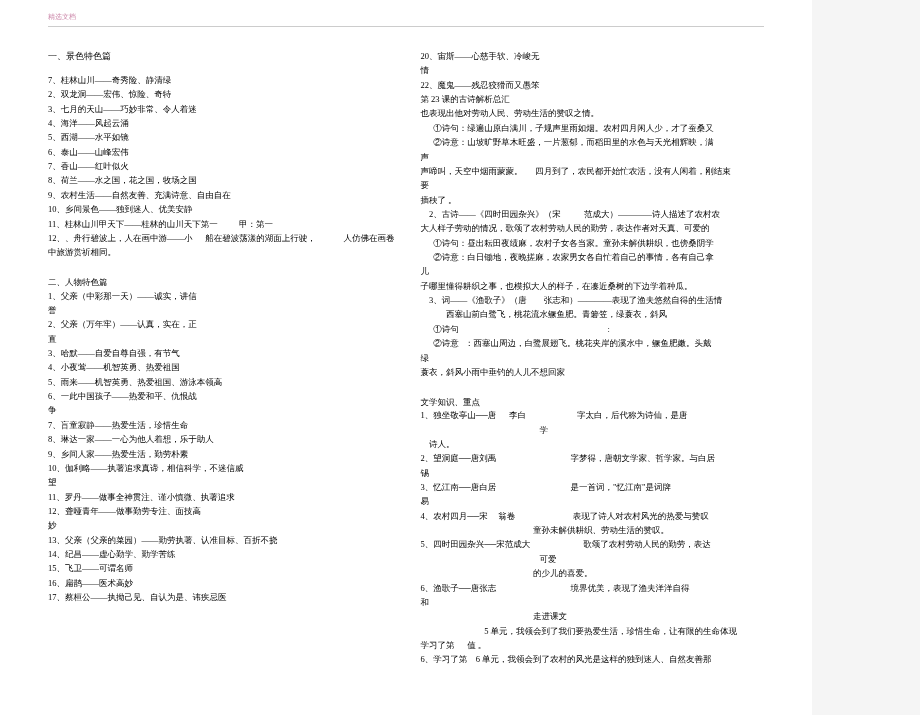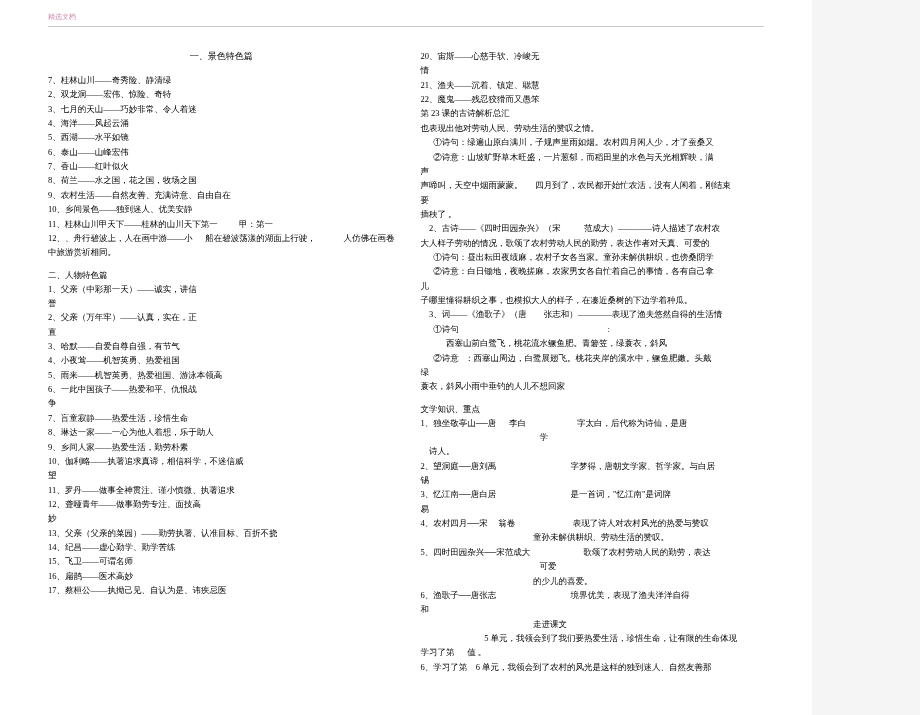--- a/index.html
+++ b/index.html
@@ -39,26 +39,26 @@
     padding-top: 28px;
     height: 660px;
   }
   .col {
     flex: 1;
     font-size: 8.5px;
     line-height: 1.55;
     color: #000;
   }
   .col .title {
-    text-align: center;
+    text-align: left;
     font-size: 9px;
     margin-bottom: 10px;
   }
   .col .line { margin-bottom: 1.2px; white-space: pre; }
-  .col .section { margin-top: 10px; font-family: Liberation Serif, serif; }
+  .col .section { margin-top: 17px; font-family: Liberation Serif, serif; }
 </style>
 </head>
 <body>
 
 <div class="page">
   <div class="watermark">精选文档</div>
   <div class="hr-top"></div>
 
   <div class="columns">
 
@@ -103,39 +103,38 @@
           <div class="line">15、飞卫——可谓名师</div>
           <div class="line">16、扁鹊——医术高妙</div>
           <div class="line">17、蔡桓公——执拗己见、自认为是、讳疾忌医</div>
         </div>
     </div>
 
     <div class="col">
       <div id="right-lines">
           <div class="line">20、宙斯——心慈手软、冷峻无</div>
           <div class="line">情</div>
-          <div class="line">21、渔夫——沉着、镇定、聪慧</div>
           <div class="line">22、魔鬼——残忍狡猾而又愚笨</div>
           <div class="line">第 23 课的古诗解析总汇</div>
           <div class="line">也表现出他对劳动人民、劳动生活的赞叹之情。</div>
           <div class="line">      ①诗句：绿遍山原白满川，子规声里雨如烟。农村四月闲人少，才了蚕桑又</div>
           <div class="line">      ②诗意：山坡旷野草木旺盛，一片葱郁，而稻田里的水色与天光相辉映，满</div>
           <div class="line">声</div>
           <div class="line">声啼叫，天空中烟雨蒙蒙。      四月到了，农民都开始忙农活，没有人闲着，刚结束</div>
           <div class="line">要</div>
           <div class="line">插秧了 。</div>
           <div class="line">    2、古诗——《四时田园杂兴》（宋           范成大）————诗人描述了农村农</div>
           <div class="line">大人样子劳动的情况，歌颂了农村劳动人民的勤劳，表达作者对天真、可爱的</div>
           <div class="line">      ①诗句：昼出耘田夜绩麻，农村子女各当家。童孙未解供耕织，也傍桑阴学</div>
           <div class="line">      ②诗意：白日锄地，夜晚搓麻，农家男女各自忙着自己的事情，各有自己拿</div>
           <div class="line">儿</div>
           <div class="line">子哪里懂得耕织之事，也模拟大人的样子，在凑近桑树的下边学着种瓜。</div>
           <div class="line">    3、词——《渔歌子》（唐        张志和）————表现了渔夫悠然自得的生活情</div>
+          <div class="line">            西塞山前白鹭飞，桃花流水鳜鱼肥。青箬笠，绿蓑衣，斜风</div>
           <div class="line">      ①诗句                                                                      :</div>
-          <div class="line">            西塞山前白鹭飞，桃花流水鳜鱼肥。青箬笠，绿蓑衣，斜风</div>
           <div class="line">      ②诗意   ：西塞山周边，白鹭展翅飞。桃花夹岸的溪水中，鳜鱼肥嫩。头戴</div>
           <div class="line">绿</div>
           <div class="line">蓑衣，斜风小雨中垂钓的人儿不想回家</div>
         </div>
       <div class="section">    文学知识、重点</div>
       <div id="right-section2">
           <div class="line">1、独坐敬亭山──唐      李白                        字太白，后代称为诗仙，是唐</div>
           <div class="line">                                                        学</div>
           <div class="line">    诗人。</div>
           <div class="line">2、望洞庭──唐刘禹                                   字梦得，唐朝文学家、哲学家。与白居</div>

